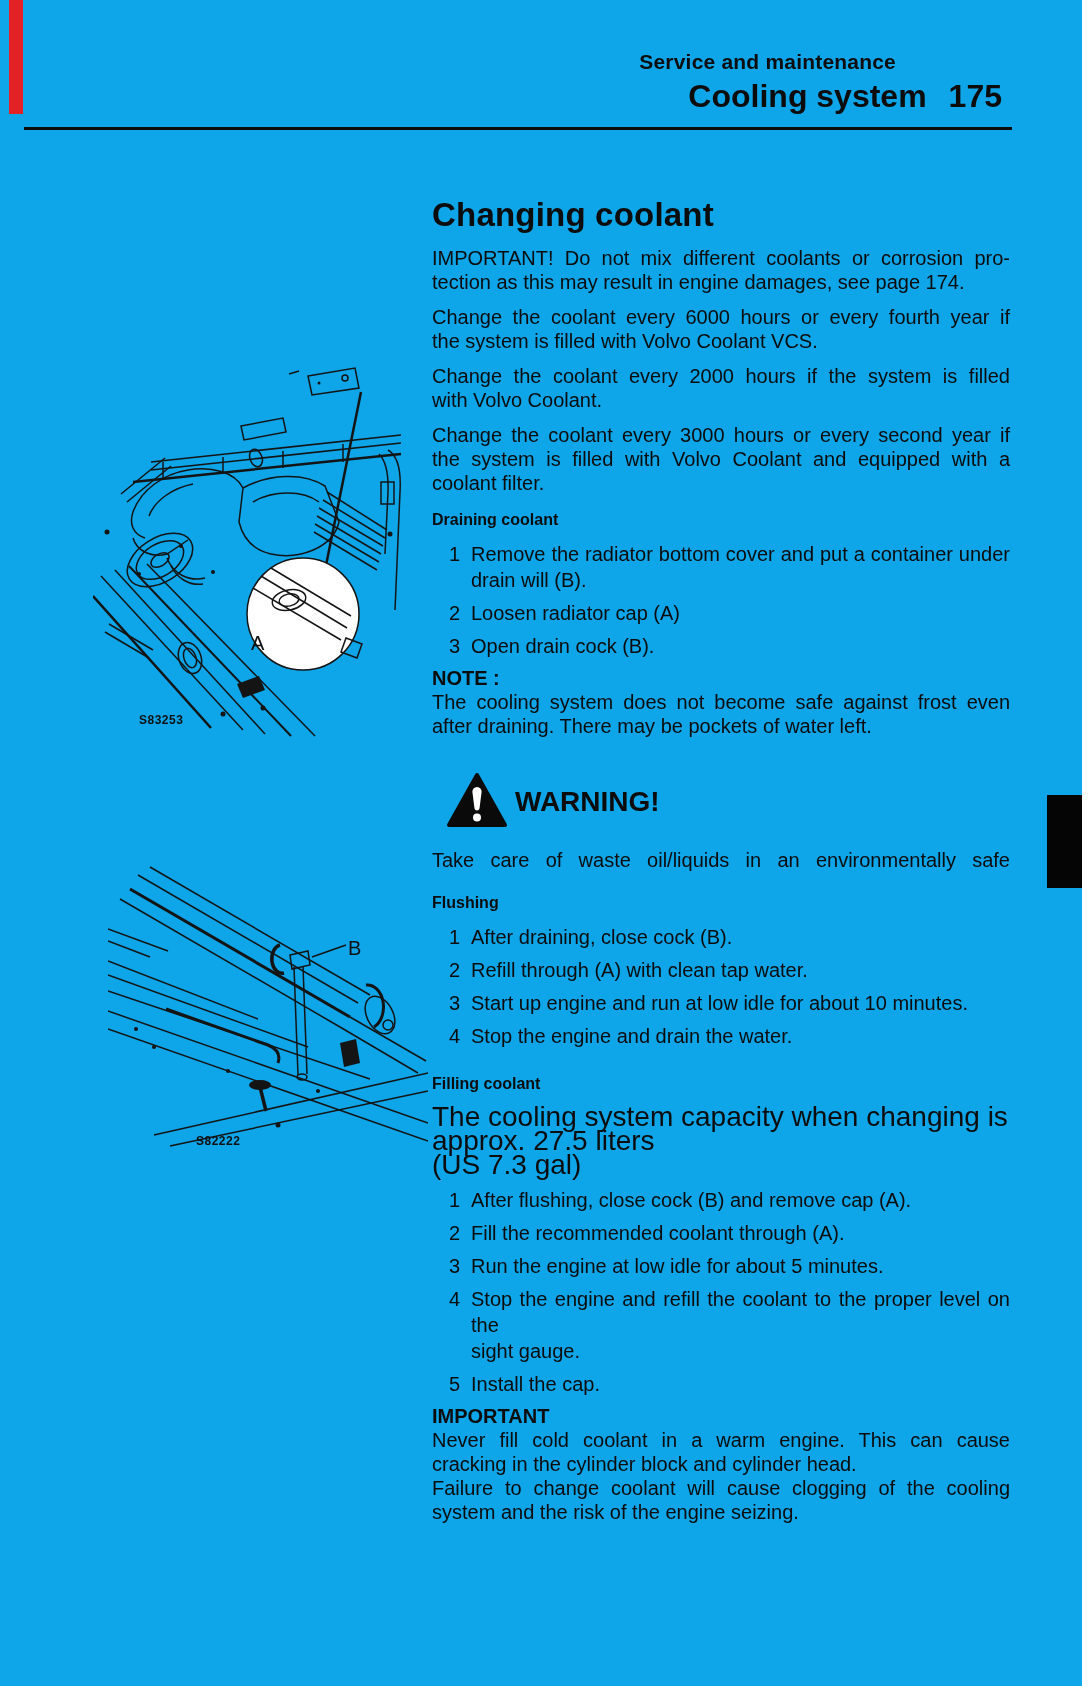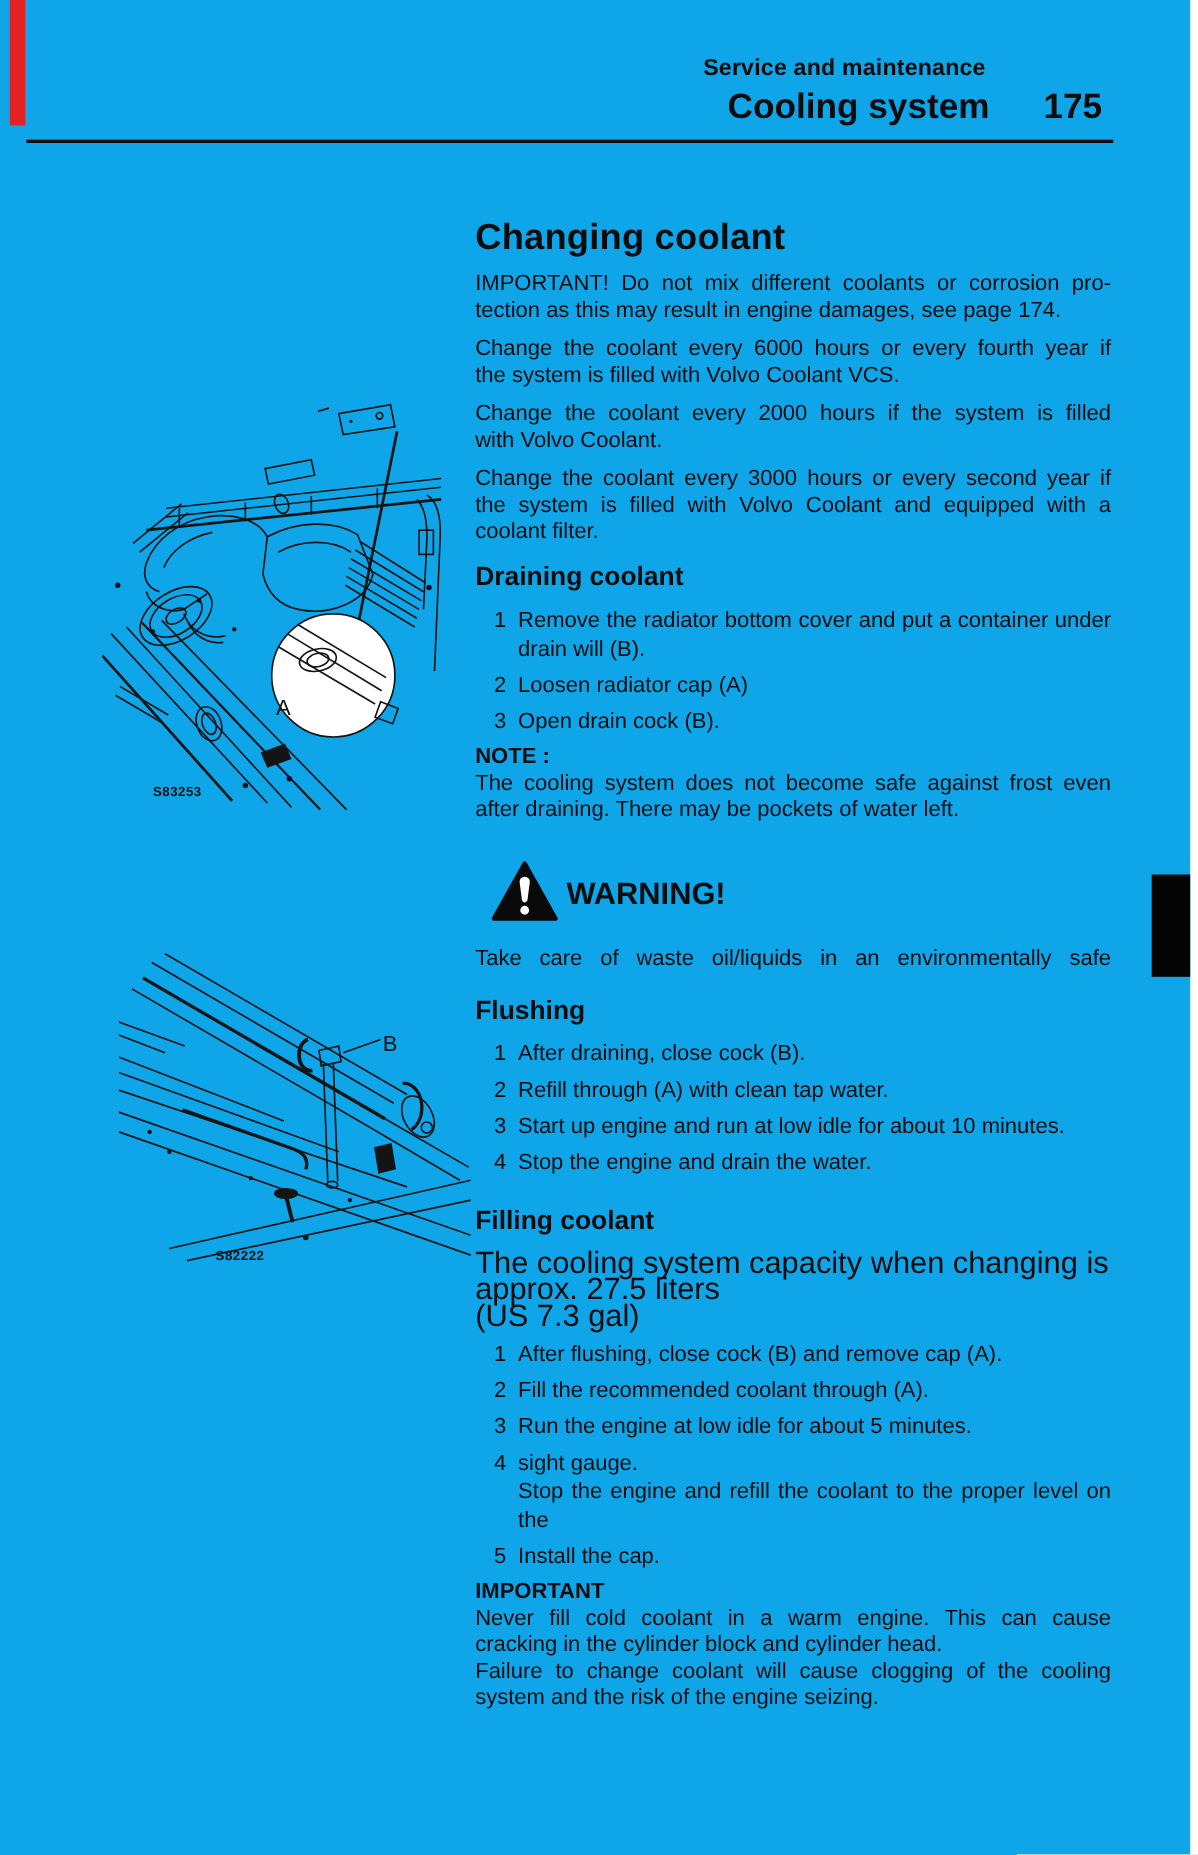--- a/index.html
+++ b/index.html
@@ -2,27 +2,27 @@
 <html><head>
 <meta charset="utf-8">
 <style>
   html,body{margin:0;padding:0;background:#ffffff;}
   .page{position:relative;width:1082px;height:1686px;background:#0ea5e9;overflow:hidden;
         font-family:"Liberation Sans",sans-serif;color:#0c0c0c;}
   .red-tab{position:absolute;left:9px;top:0;width:14px;height:114px;}
   .black-tab{position:absolute;left:1047px;top:795px;width:42px;height:93px;background:#050505;}
   .hdr{position:absolute;left:24px;top:50px;width:988px;}
   .crumb{font-size:21px;font-weight:bold;text-align:right;padding-right:116px;letter-spacing:.2px;}
-  .title-row{display:flex;justify-content:flex-end;align-items:center;gap:49px;padding-right:10px;margin-top:4px;}
+  .title-row{display:flex;justify-content:flex-end;align-items:center;gap:22px;padding-right:10px;margin-top:4px;}
   .title{font-size:32px;font-weight:bold;}
   .pagenum{font-size:32px;font-weight:bold;}
   .rule{position:absolute;left:24px;top:127px;width:988px;height:3px;background:#0c0c0c;}
   .col{position:absolute;left:432px;top:196px;width:578px;}
   h1{font-size:33px;font-weight:bold;margin:0 0 12px 0;letter-spacing:.2px;}
-  h2{font-size:24px;font-weight:bold;margin:16px 0 12px 0;}
+  h2{font-size:16px;font-weight:bold;margin:16px 0 12px 0;}
   .p{font-size:20px;font-weight:normal;line-height:24px;margin:0 0 11px 0;}
   .pr{font-size:28px;line-height:24px;margin:0 0 10px 0;}
   .line{display:block;}
   .j{text-align:justify;text-align-last:justify;}
   .list{margin:0 0 4px 0;}
   .li{display:flex;margin:0 0 7px 0;font-size:20px;line-height:26px;}
   .num{width:22px;margin-left:17px;flex:none;}
   .lt{flex:1;}
   .note-label{font-size:20px;font-weight:bold;line-height:24px;margin-top:6px;}
   .warn-head{display:flex;align-items:center;gap:7px;margin:34px 0 14px 14px;}
@@ -272,22 +272,22 @@
       </div>
       <div class="li">
         <span class="num">3</span>
         <span class="lt">
             <span class="line">Run the engine at low idle for about 5 minutes.</span>
           </span>
       </div>
       <div class="li">
         <span class="num">4</span>
         <span class="lt">
+          <span class="line j">Stop the engine and refill the coolant to the proper level on the</span>
           <span class="line">sight gauge.</span>
-          <span class="line j">Stop the engine and refill the coolant to the proper level on the</span>
         </span>
       </div>
       <div class="li">
         <span class="num">5</span>
         <span class="lt">
             <span class="line">Install the cap.</span>
           </span>
       </div>
     </div>
 

